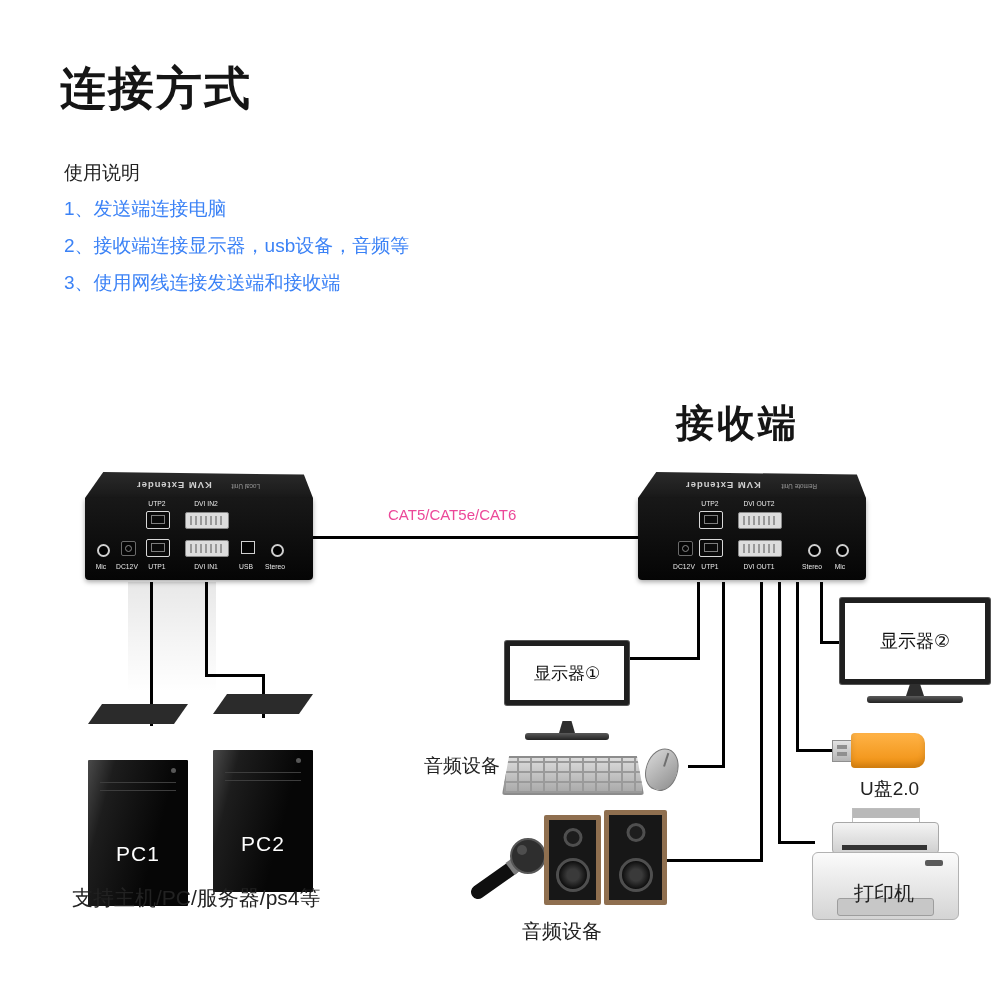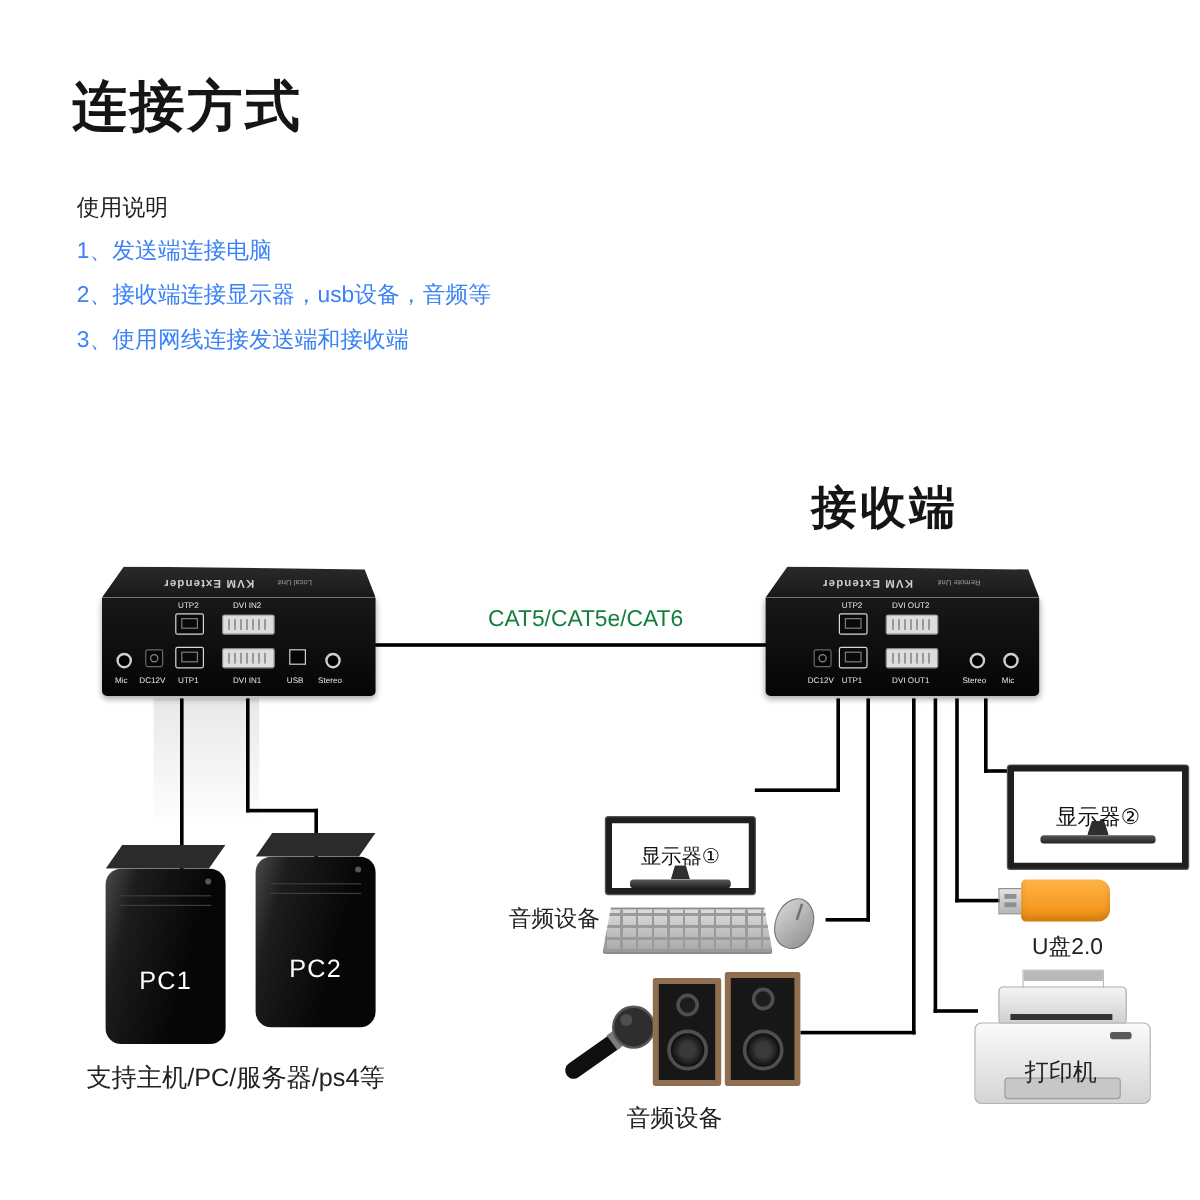--- a/index.html
+++ b/index.html
@@ -6,21 +6,21 @@
   .canvas{
     position:relative;width:1000px;height:1000px;background:#fff;overflow:hidden;
     font-family:"Liberation Sans","DejaVu Sans",sans-serif;color:#111;
   }
   .abs{position:absolute;}
   
   .page-title{font-size:46px;font-weight:bold;letter-spacing:2px;color:#151515;}
   .instr-head{font-size:19px;color:#222;}
   .instr-item{font-size:19px;color:#3b82f6;}
   .side-label{font-size:38px;font-weight:bold;color:#151515;letter-spacing:3px;}
-  .cable-label{font-size:19px;color:#15803d;width:200px;text-align:center;}
+  .cable-label{font-size:15px;color:#ec4899;width:200px;text-align:left;}
   .caption{font-size:20px;color:#222;}
   
   .lv{position:absolute;width:3px;background:#000;}
   .lh{position:absolute;height:3px;background:#000;}
   
   .kvm{position:absolute;width:228px;}
   .kvm-top{
     height:26px;background:linear-gradient(#2a2a2a,#191919);
     clip-path:polygon(8% 0,96% 10%,100% 100%,0 100%);
     display:flex;align-items:center;justify-content:center;gap:14px;
@@ -40,28 +40,28 @@
   .dvi{position:absolute;width:42px;height:15px;background:#ddd;border:1px solid #8a8a8a;border-radius:2px;}
   .dvi::after{content:"";position:absolute;left:4px;top:3px;right:4px;bottom:3px;
     background-image:repeating-linear-gradient(90deg,#999 0 2px,transparent 2px 5px);}
   .jack{position:absolute;width:9px;height:9px;border-radius:50%;background:#000;border:2px solid #cfcfcf;}
   .dc{position:absolute;width:13px;height:13px;background:#050505;border:1px solid #6a6a6a;border-radius:2px;}
   .dc::after{content:"";position:absolute;left:3px;top:3px;right:3px;bottom:3px;border:1px solid #8a8a8a;border-radius:50%;}
   .usbport{position:absolute;width:12px;height:11px;background:#050505;border:1px solid #d0d0d0;}
   
   .pc{position:absolute;width:100px;}
   .pc-top{height:20px;background:#2b2b2b;clip-path:polygon(14% 0,100% 0,86% 100%,0 100%);}
-  .pc-front{position:relative;height:146px;border-radius:13px;
-    background:linear-gradient(105deg,#4a4a4a 0%,#1d1d1d 20%,#060606 65%);}
+  .pc-front{position:relative;height:146px;border-radius:1px;
+    background:linear-gradient(105deg,#4a4a4a 0%,#1d1d1d 20%,#060606 65%);margin-top:36px;}
   .pc-line{position:absolute;left:12%;width:76%;height:1px;background:#3d3d3d;}
   .pc-dot{position:absolute;right:12px;top:8px;width:5px;height:5px;border-radius:50%;background:#575757;}
   .pc-name{position:absolute;left:0;right:0;top:82px;text-align:center;color:#fff;font-size:21px;letter-spacing:1px;}
   
   .monitor{position:absolute;box-sizing:border-box;border:5px solid #1f1f1f;background:#fff;
-    display:flex;align-items:center;justify-content:center;border-radius:2px;box-shadow:0 0 0 1px #555;margin-top:40px;}
+    display:flex;align-items:center;justify-content:center;border-radius:2px;box-shadow:0 0 0 1px #555;}
   .m-neck{position:absolute;background:#2e2e2e;clip-path:polygon(22% 0,78% 0,100% 100%,0 100%);}
   .m-base{position:absolute;background:linear-gradient(#5a5a5a,#222);border-radius:3px;}
   
   .keyboard{position:absolute;width:138px;height:35px;border:2px solid #8c8c8c;border-radius:3px;
     clip-path:polygon(5% 0,95% 0,100% 100%,0 100%);
     background:
       repeating-linear-gradient(90deg,#9a9a9a 0 2px,transparent 2px 13px),
       repeating-linear-gradient(0deg,#9a9a9a 0 2px,transparent 2px 10px),
       linear-gradient(#dcdcdc,#a8a8a8);}
   .mouse{position:absolute;width:30px;height:41px;border-radius:50% 50% 46% 46%;

